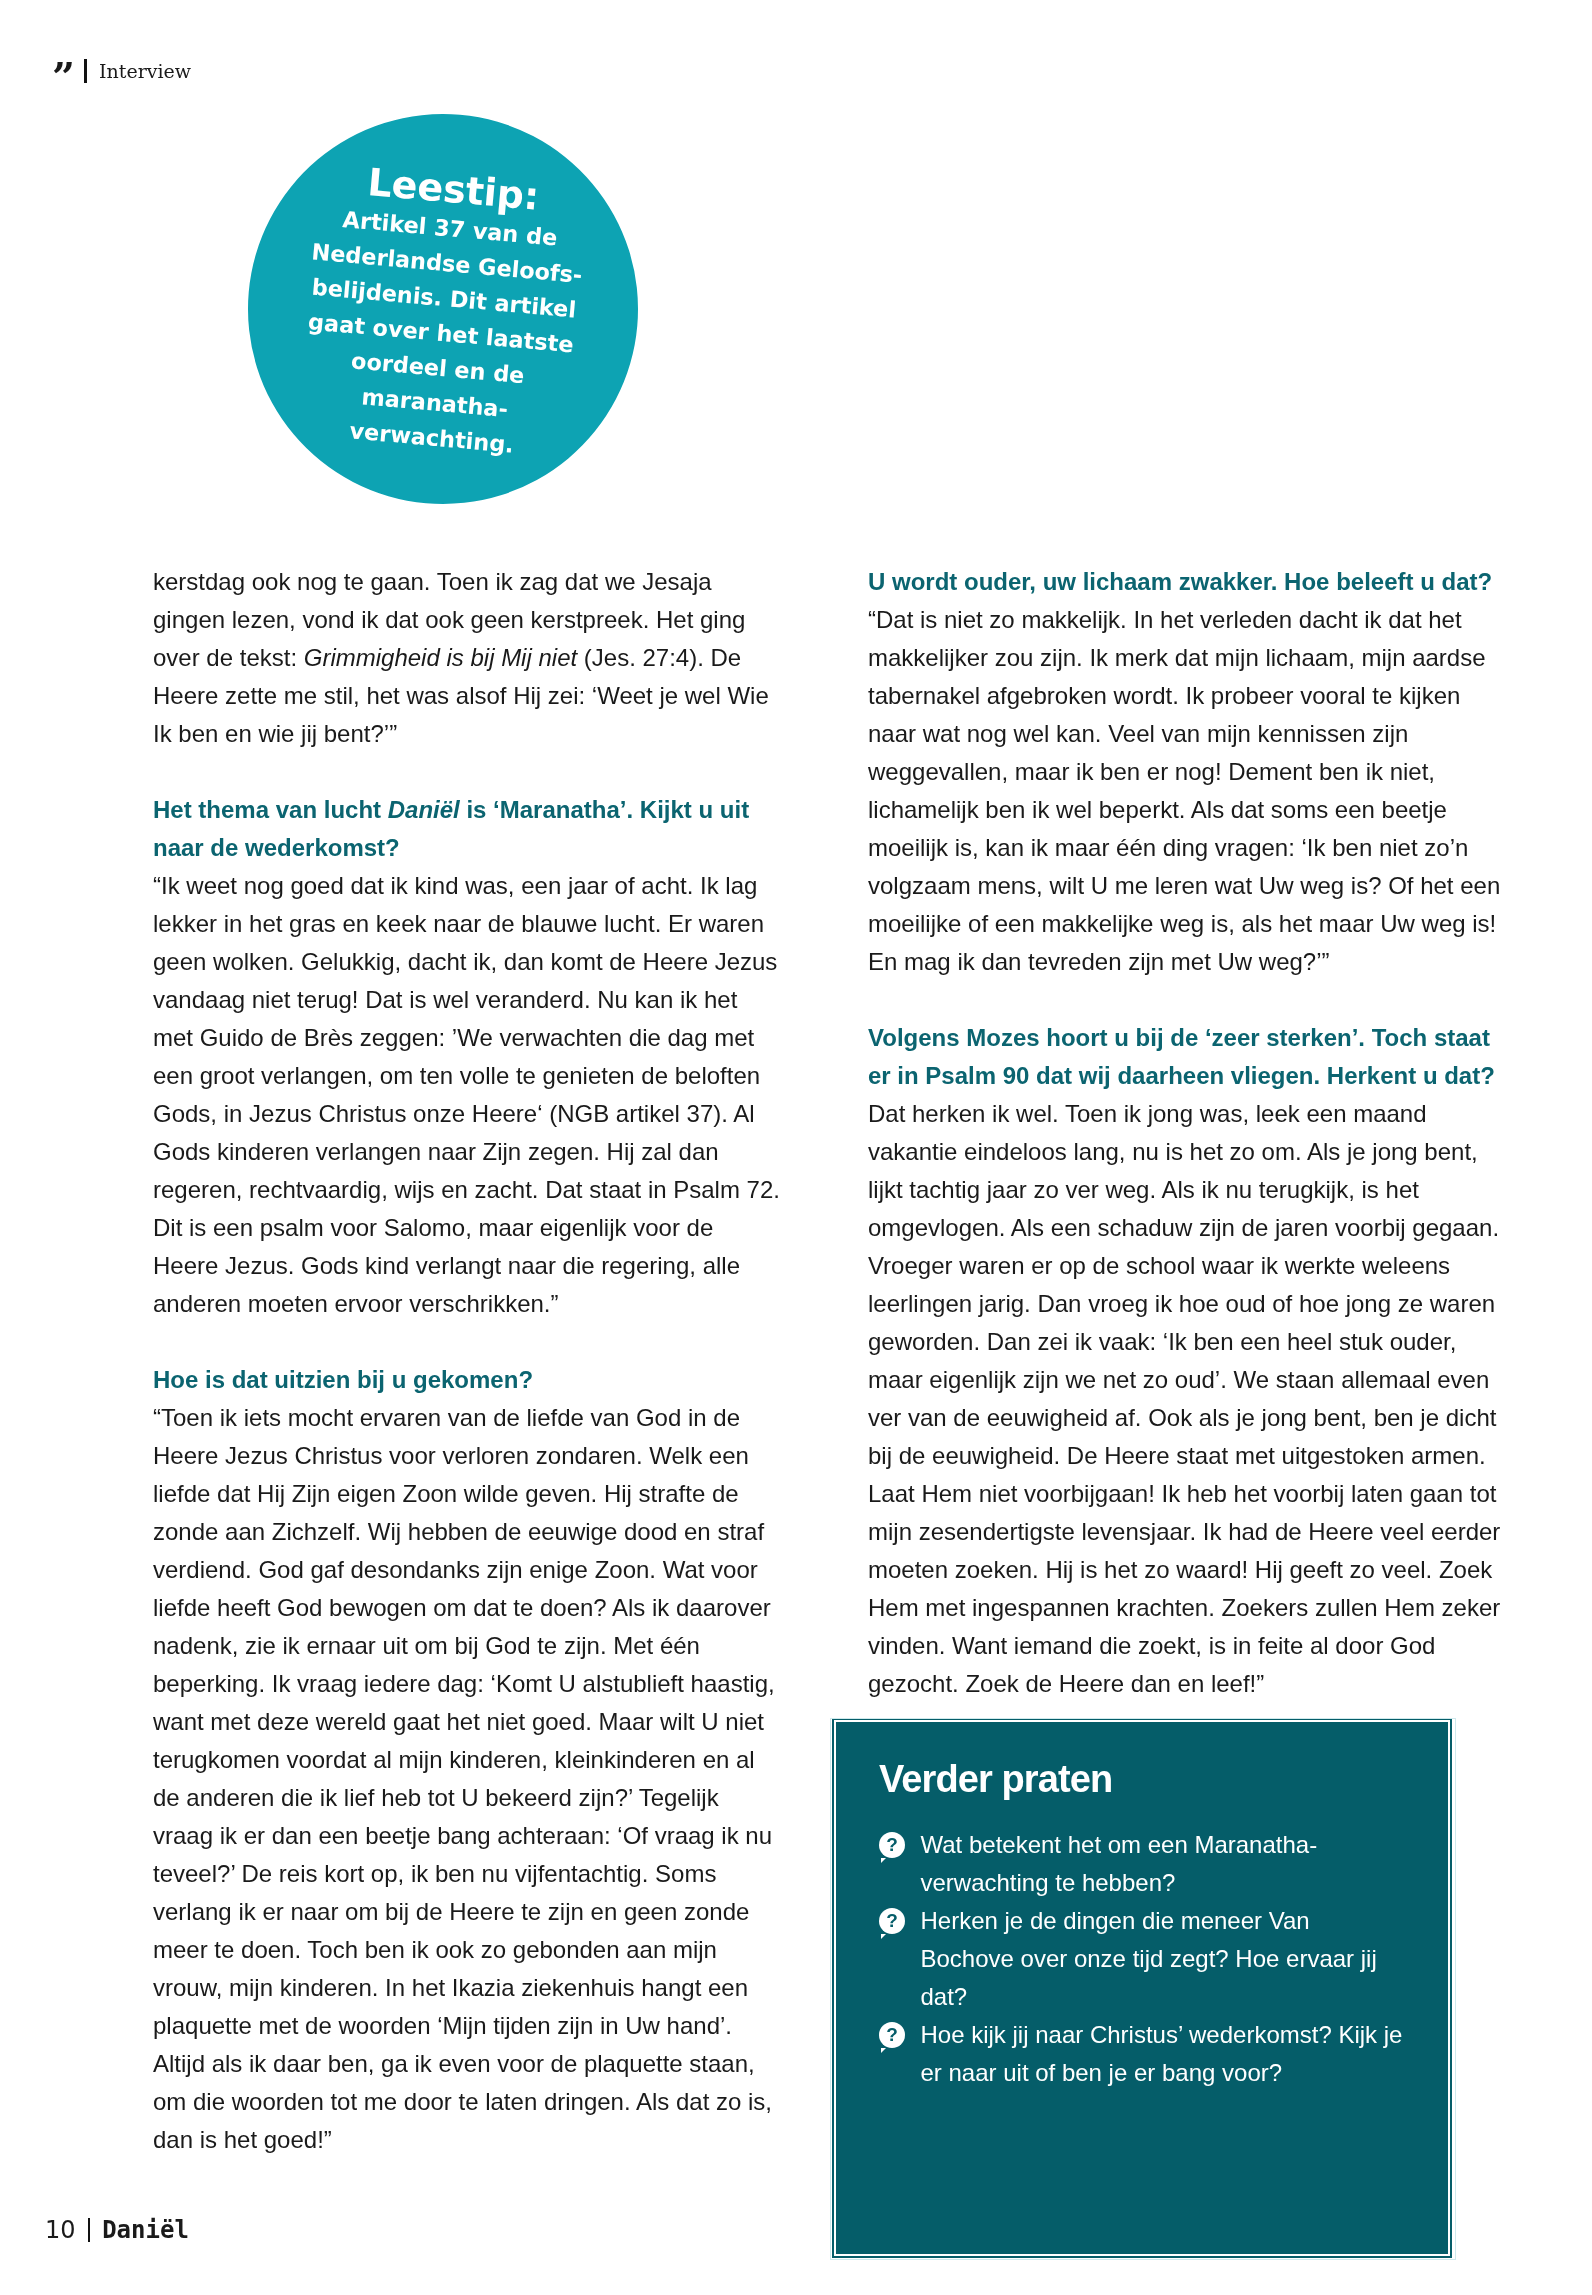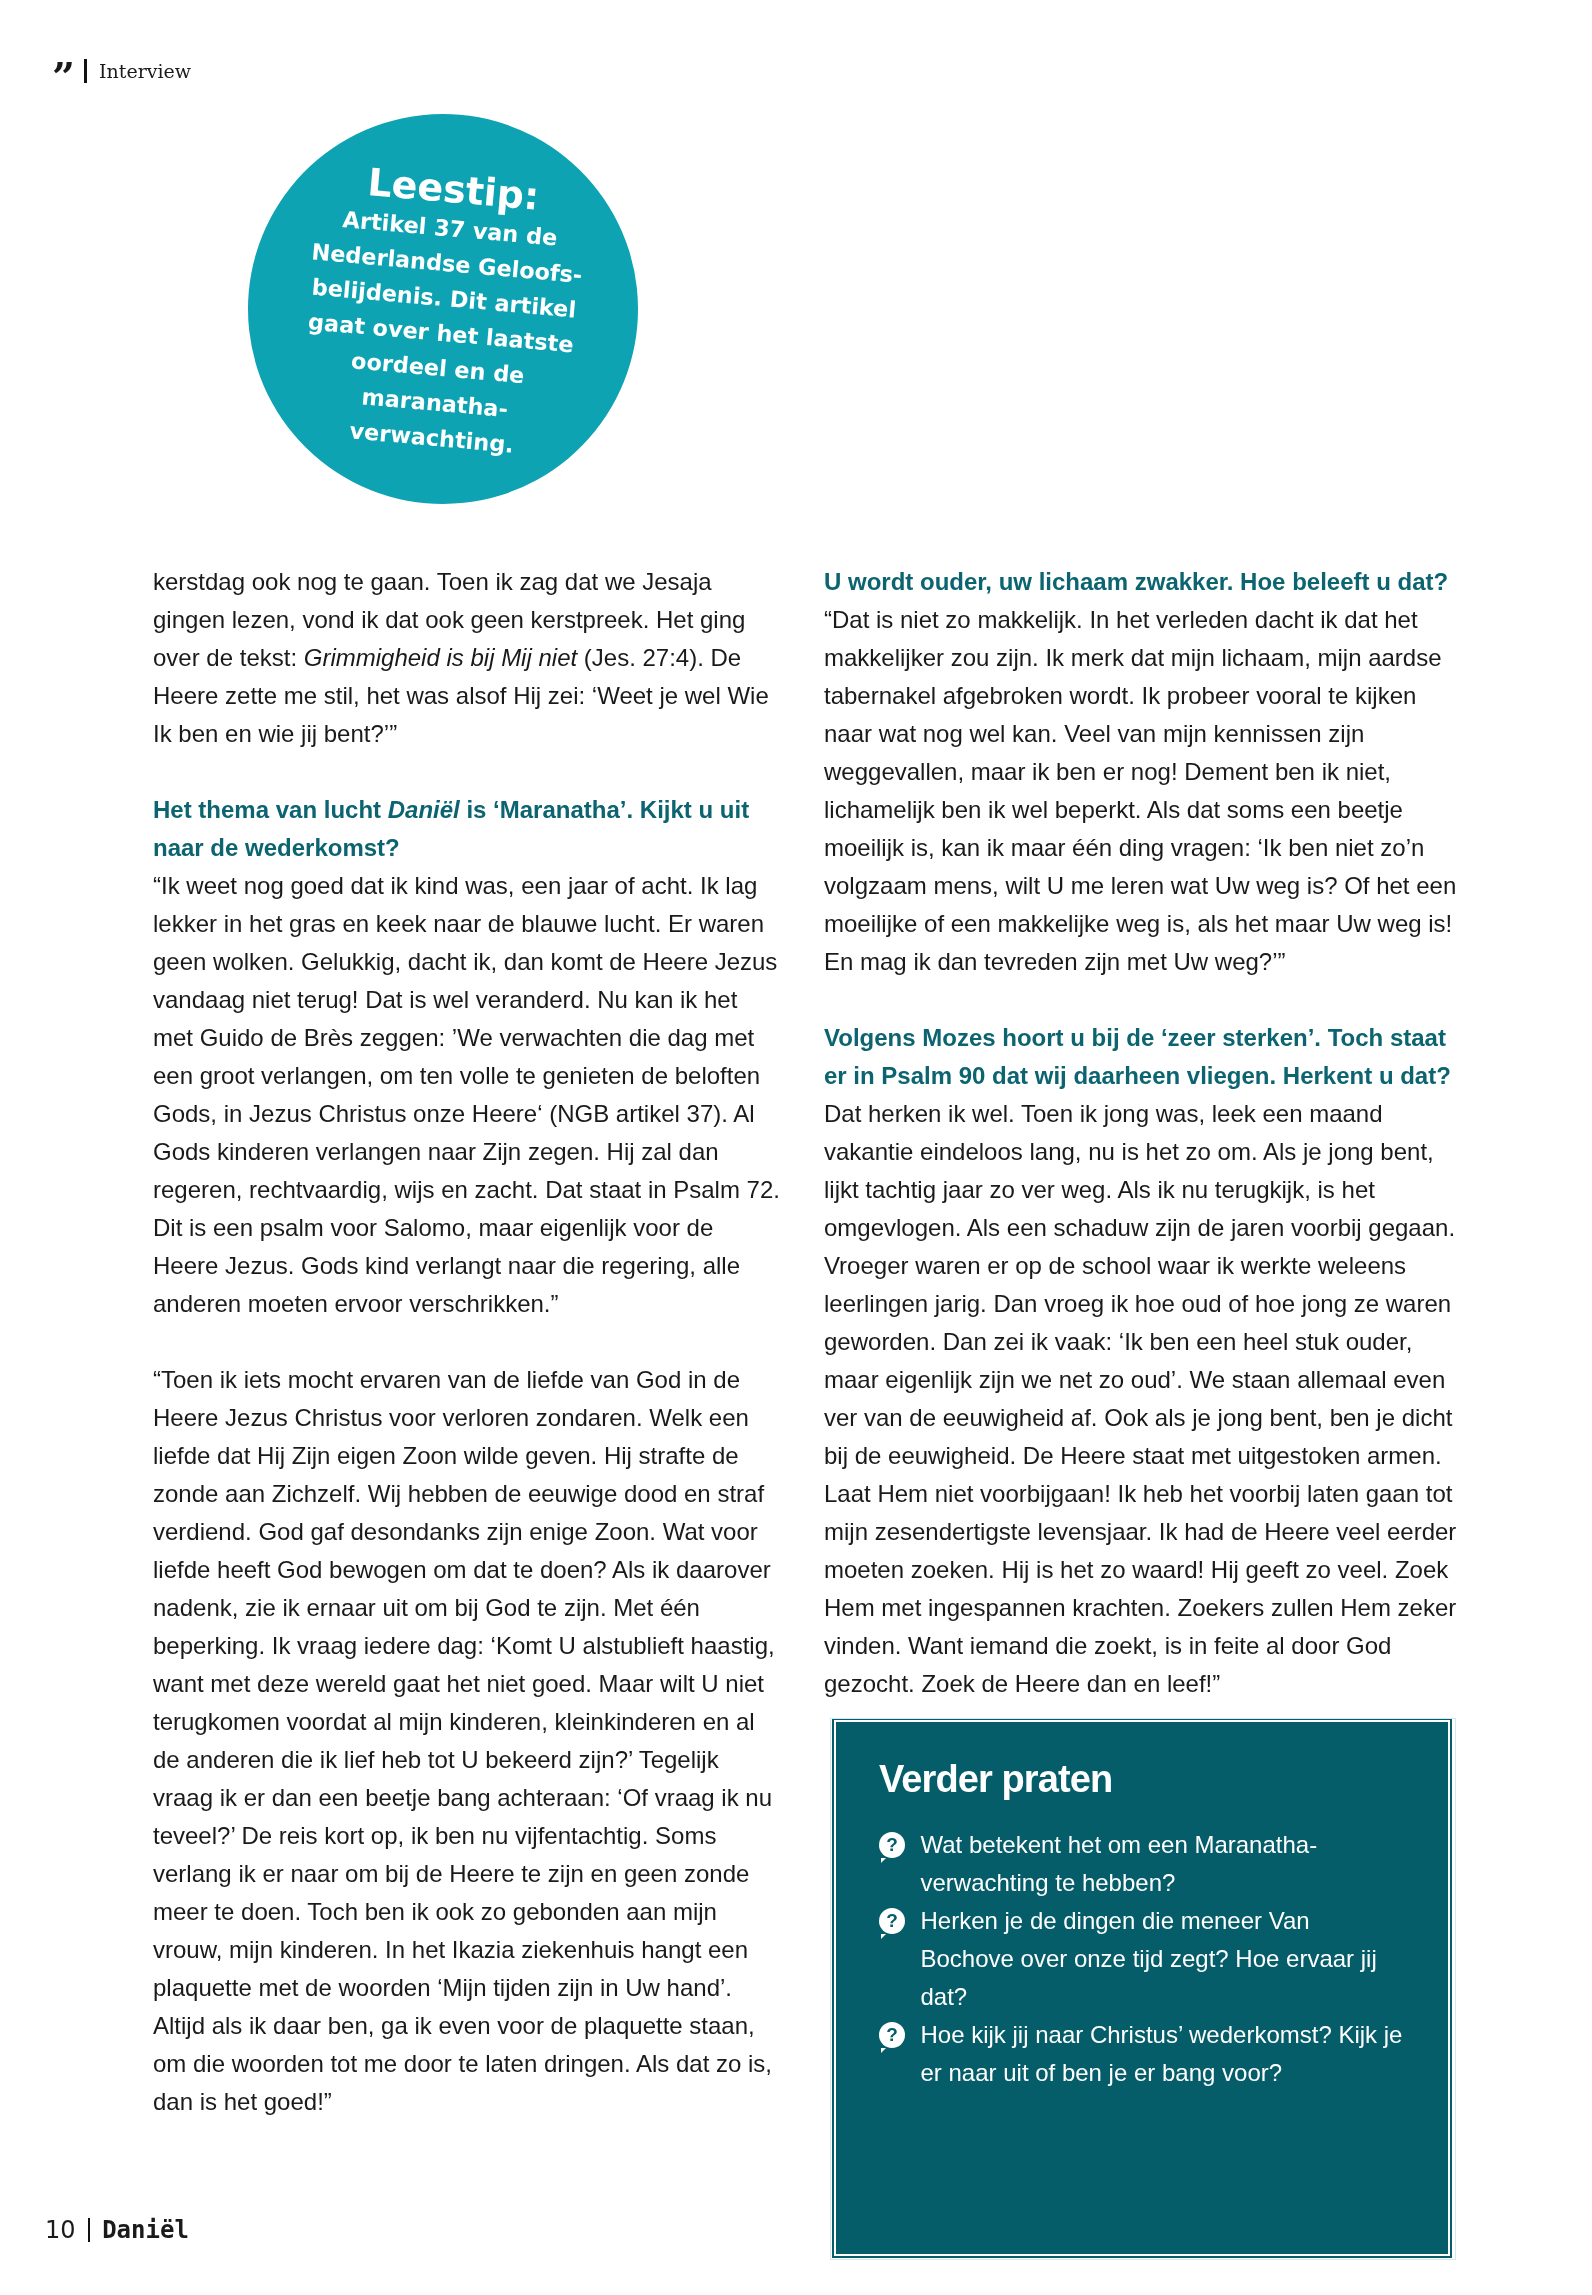--- a/index.html
+++ b/index.html
@@ -12,21 +12,21 @@
   .section-label { font-family:"DejaVu Serif", serif; font-weight:normal; font-size:19px; }
 
   .circle { position:absolute; left:248px; top:114px; width:390px; height:390px; border-radius:50%;
             background:#0da3b3; color:#fff; text-align:center; box-sizing:border-box;
             padding-top:55px; transform:rotate(5deg); }
   .circle .title { font-family:"DejaVu Sans", sans-serif; font-weight:bold; font-size:38px; line-height:1.1; }
   .circle .body { font-family:"DejaVu Sans", sans-serif; font-weight:bold; font-size:22.4px; line-height:35px; width:311px; margin:0 auto; }
 
   .col { position:absolute; top:563px; width:630px; font-family:"Liberation Sans Narrow","Liberation Sans", sans-serif; font-size:24px; line-height:38px; }
   .col.left { left:153px; }
-  .col.right { left:824px; width:634px; }
+  .col.right { left:868px; width:634px; }
   .col p { margin:0; }
   .col .q { color:#0b6470; font-weight:bold; }
   .gap { height:38px; }
   em { font-style:italic; }
 
   .box { position:absolute; left:834px; top:1720px; width:616px; height:536px; background:#055d69;
          color:#fff; box-sizing:border-box; padding:35px 43px;
          border:2.6px solid #ffffff; outline:2.6px solid #055d69; }
   .box::after { content:""; position:absolute; left:-6px; top:-4.3px; right:-7.8px; bottom:-6px;
                 border:1.7px solid #cfe9ec; pointer-events:none; }
@@ -57,20 +57,21 @@
   <div class="title">Leestip:</div>
   <div class="body">Artikel 37 van de Nederlandse Geloofs-belijdenis. Dit artikel gaat over het laatste oordeel en de maranatha-verwachting.</div>
 </div>
 
 <div class="col left">
   <p><span>kerstdag ook nog te gaan. Toen ik zag dat we Jesaja gingen lezen, vond ik dat ook geen kerstpreek. Het ging over de tekst: </span><em>Grimmigheid is bij Mij niet</em><span> (Jes. 27:4). De Heere zette me stil, het was alsof Hij zei: ‘Weet je wel Wie Ik ben en wie jij bent?’”</span></p>
   <div class="gap"></div>
   <p class="q"><span>Het thema van lucht </span><em>Daniël</em><span> is ‘Maranatha’. Kijkt u uit naar de wederkomst?</span></p>
   <p>“Ik weet nog goed dat ik kind was, een jaar of acht. Ik lag lekker in het gras en keek naar de blauwe lucht. Er waren geen wolken. Gelukkig, dacht ik, dan komt de Heere Jezus vandaag niet terug! Dat is wel veranderd. Nu kan ik het met Guido de Brès zeggen: ’We verwachten die dag met een groot verlangen, om ten volle te genieten de beloften Gods, in Jezus Christus onze Heere‘ (NGB artikel 37). Al Gods kinderen verlangen naar Zijn zegen. Hij zal dan regeren, rechtvaardig, wijs en zacht. Dat staat in Psalm 72. Dit is een psalm voor Salomo, maar eigenlijk voor de Heere Jezus. Gods kind verlangt naar die regering, alle anderen moeten ervoor verschrikken.”</p>
   <div class="gap"></div>
+  <p class="q">Hoe is dat uitzien bij u gekomen?</p>
   <p>“Toen ik iets mocht ervaren van de liefde van God in de Heere Jezus Christus voor verloren zondaren. Welk een liefde dat Hij Zijn eigen Zoon wilde geven. Hij strafte de zonde aan Zichzelf. Wij hebben de eeuwige dood en straf verdiend. God gaf desondanks zijn enige Zoon. Wat voor liefde heeft God bewogen om dat te doen? Als ik daarover nadenk, zie ik ernaar uit om bij God te zijn. Met één beperking. Ik vraag iedere dag: ‘Komt U alstublieft haastig, want met deze wereld gaat het niet goed. Maar wilt U niet terugkomen voordat al mijn kinderen, kleinkinderen en al de anderen die ik lief heb tot U bekeerd zijn?’ Tegelijk vraag ik er dan een beetje bang achteraan: ‘Of vraag ik nu teveel?’ De reis kort op, ik ben nu vijfentachtig. Soms verlang ik er naar om bij de Heere te zijn en geen zonde meer te doen. Toch ben ik ook zo gebonden aan mijn vrouw, mijn kinderen. In het Ikazia ziekenhuis hangt een plaquette met de woorden ‘Mijn tijden zijn in Uw hand’. Altijd als ik daar ben, ga ik even voor de plaquette staan, om die woorden tot me door te laten dringen. Als dat zo is, dan is het goed!”</p>
 </div>
 
 <div class="col right">
   <p class="q">U wordt ouder, uw lichaam zwakker. Hoe beleeft u dat?</p>
   <p>“Dat is niet zo makkelijk. In het verleden dacht ik dat het makkelijker zou zijn. Ik merk dat mijn lichaam, mijn aardse tabernakel afgebroken wordt. Ik probeer vooral te kijken naar wat nog wel kan. Veel van mijn kennissen zijn weggevallen, maar ik ben er nog! Dement ben ik niet, lichamelijk ben ik wel beperkt. Als dat soms een beetje moeilijk is, kan ik maar één ding vragen: ‘Ik ben niet zo’n volgzaam mens, wilt U me leren wat Uw weg is? Of het een moeilijke of een makkelijke weg is, als het maar Uw weg is! En mag ik dan tevreden zijn met Uw weg?’”</p>
   <div class="gap"></div>
   <p class="q">Volgens Mozes hoort u bij de ‘zeer sterken’. Toch staat er in Psalm 90 dat wij daarheen vliegen. Herkent u dat?</p>
   <p>Dat herken ik wel. Toen ik jong was, leek een maand vakantie eindeloos lang, nu is het zo om. Als je jong bent, lijkt tachtig jaar zo ver weg. Als ik nu terugkijk, is het omgevlogen. Als een schaduw zijn de jaren voorbij gegaan. Vroeger waren er op de school waar ik werkte weleens leerlingen jarig. Dan vroeg ik hoe oud of hoe jong ze waren geworden. Dan zei ik vaak: ‘Ik ben een heel stuk ouder, maar eigenlijk zijn we net zo oud’. We staan allemaal even ver van de eeuwigheid af. Ook als je jong bent, ben je dicht bij de eeuwigheid. De Heere staat met uitgestoken armen. Laat Hem niet voorbijgaan! Ik heb het voorbij laten gaan tot mijn zesendertigste levensjaar. Ik had de Heere veel eerder moeten zoeken. Hij is het zo waard! Hij geeft zo veel. Zoek Hem met ingespannen krachten. Zoekers zullen Hem zeker vinden. Want iemand die zoekt, is in feite al door God gezocht. Zoek de Heere dan en leef!”</p>
 </div>

